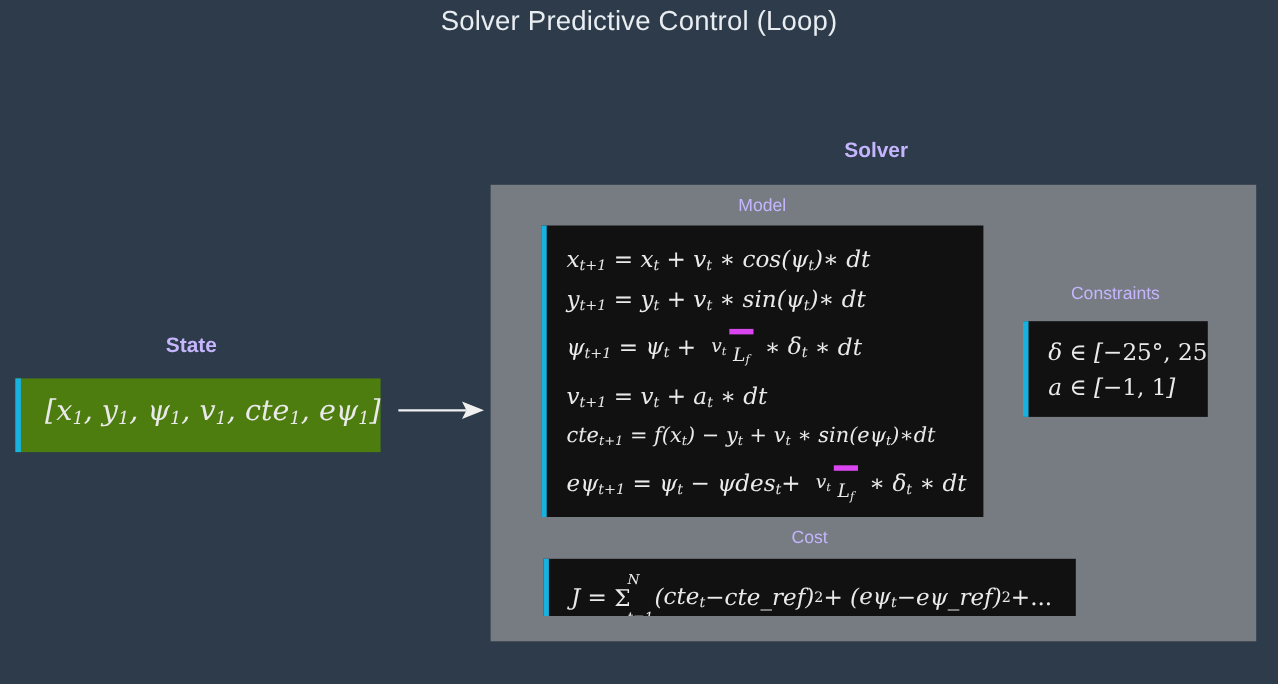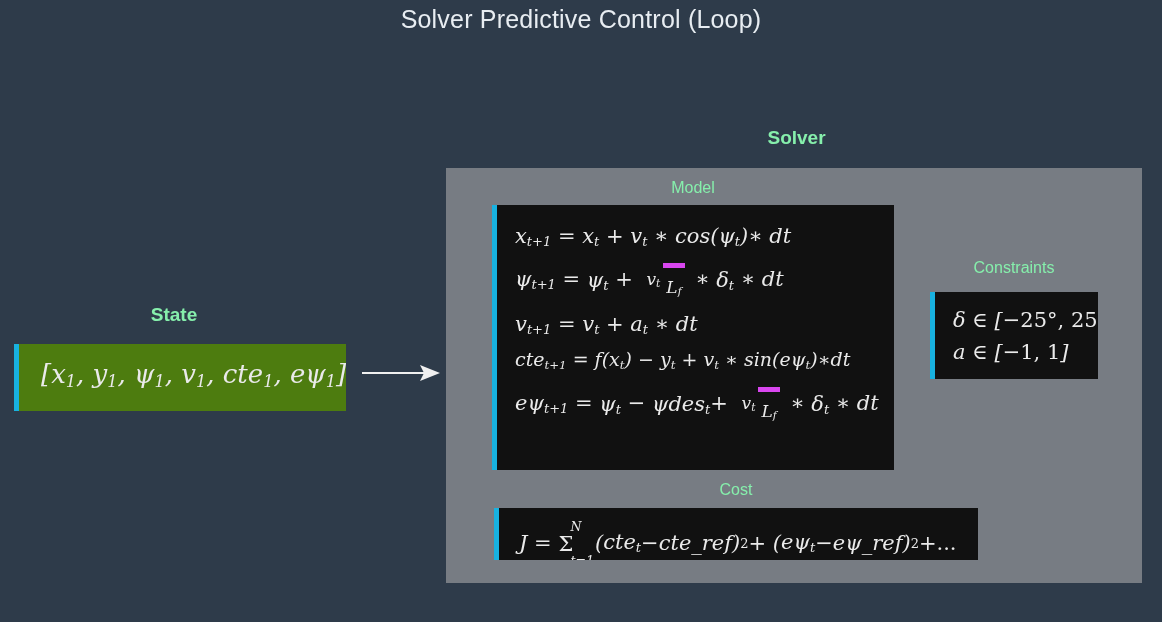--- a/index.html
+++ b/index.html
@@ -17,21 +17,21 @@
     position:absolute;left:0;top:5px;width:1162px;
     text-align:center;
     font-size:25px;
     color:#e8edf2;
     letter-spacing:.2px;
   }
 
   
   .lbl{
     position:absolute;
-    color:#86efac;
+    color:#c4b5fd;
     white-space:nowrap;
   }
   .lbl-solver{
     left:700px;top:127px;width:193px;text-align:center;
     font-size:19px;font-weight:bold;
   }
   .lbl-state{
     left:0px;top:304px;width:348px;text-align:center;
     font-size:19px;font-weight:bold;
   }
@@ -180,20 +180,23 @@
     </svg>
   </div>
 
   <div class="fbox box-model">
     <div class="eqs">
 
       <div class="eq">
         <span class="math"><i>x</i><sub>t+1</sub> = <i>x<sub>t</sub></i> + <i>v<sub>t</sub></i> ∗ <i>cos</i>(<i>ψ<sub>t</sub></i>)∗ <i>dt</i></span>
       </div>
 
+      <div class="eq">
+        <span class="math"><i>y</i><sub>t+1</sub> = <i>y<sub>t</sub></i> + <i>v<sub>t</sub></i> ∗ <i>sin</i>(<i>ψ<sub>t</sub></i>)∗ <i>dt</i></span>
+      </div>
 
       <div class="eq" style="height:52px">
         <span class="math"><i>ψ</i><sub>t+1</sub> = <i>ψ<sub>t</sub></i> +
           <span class="frac">
             <span class="num"><i>v<sub>t</sub></i></span>
             <span class="den"><i>L<sub>f</sub></i></span>
           </span>
           ∗ <i>δ<sub>t</sub></i> ∗ <i>dt</i></span>
       </div>
 

